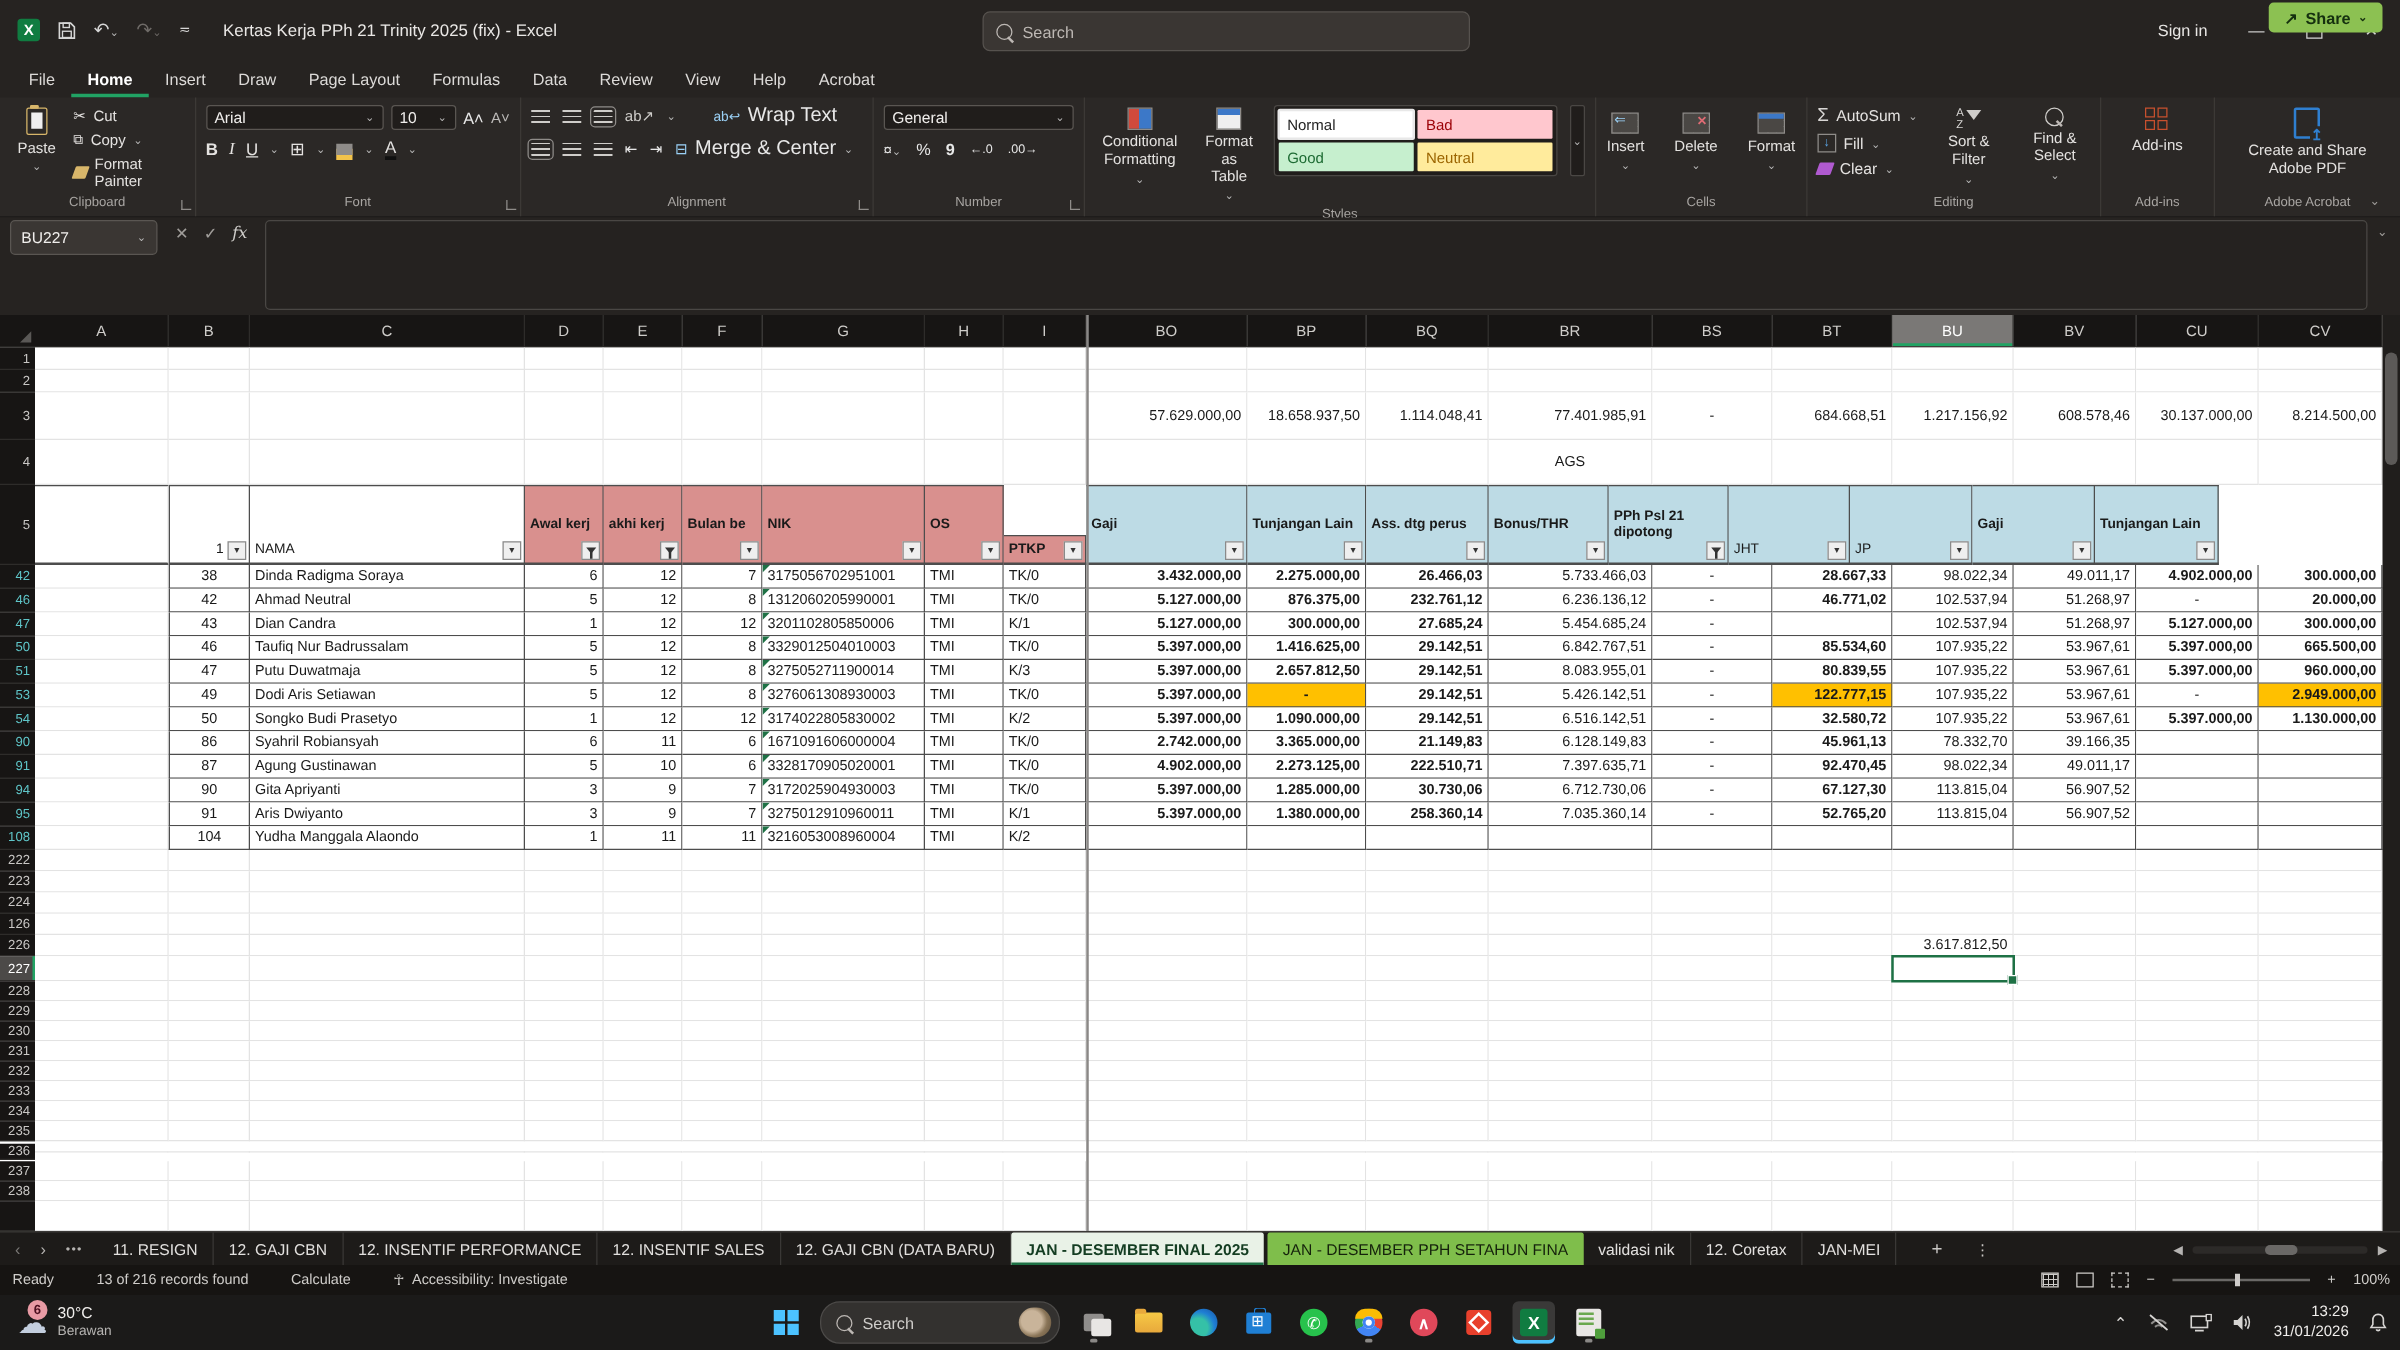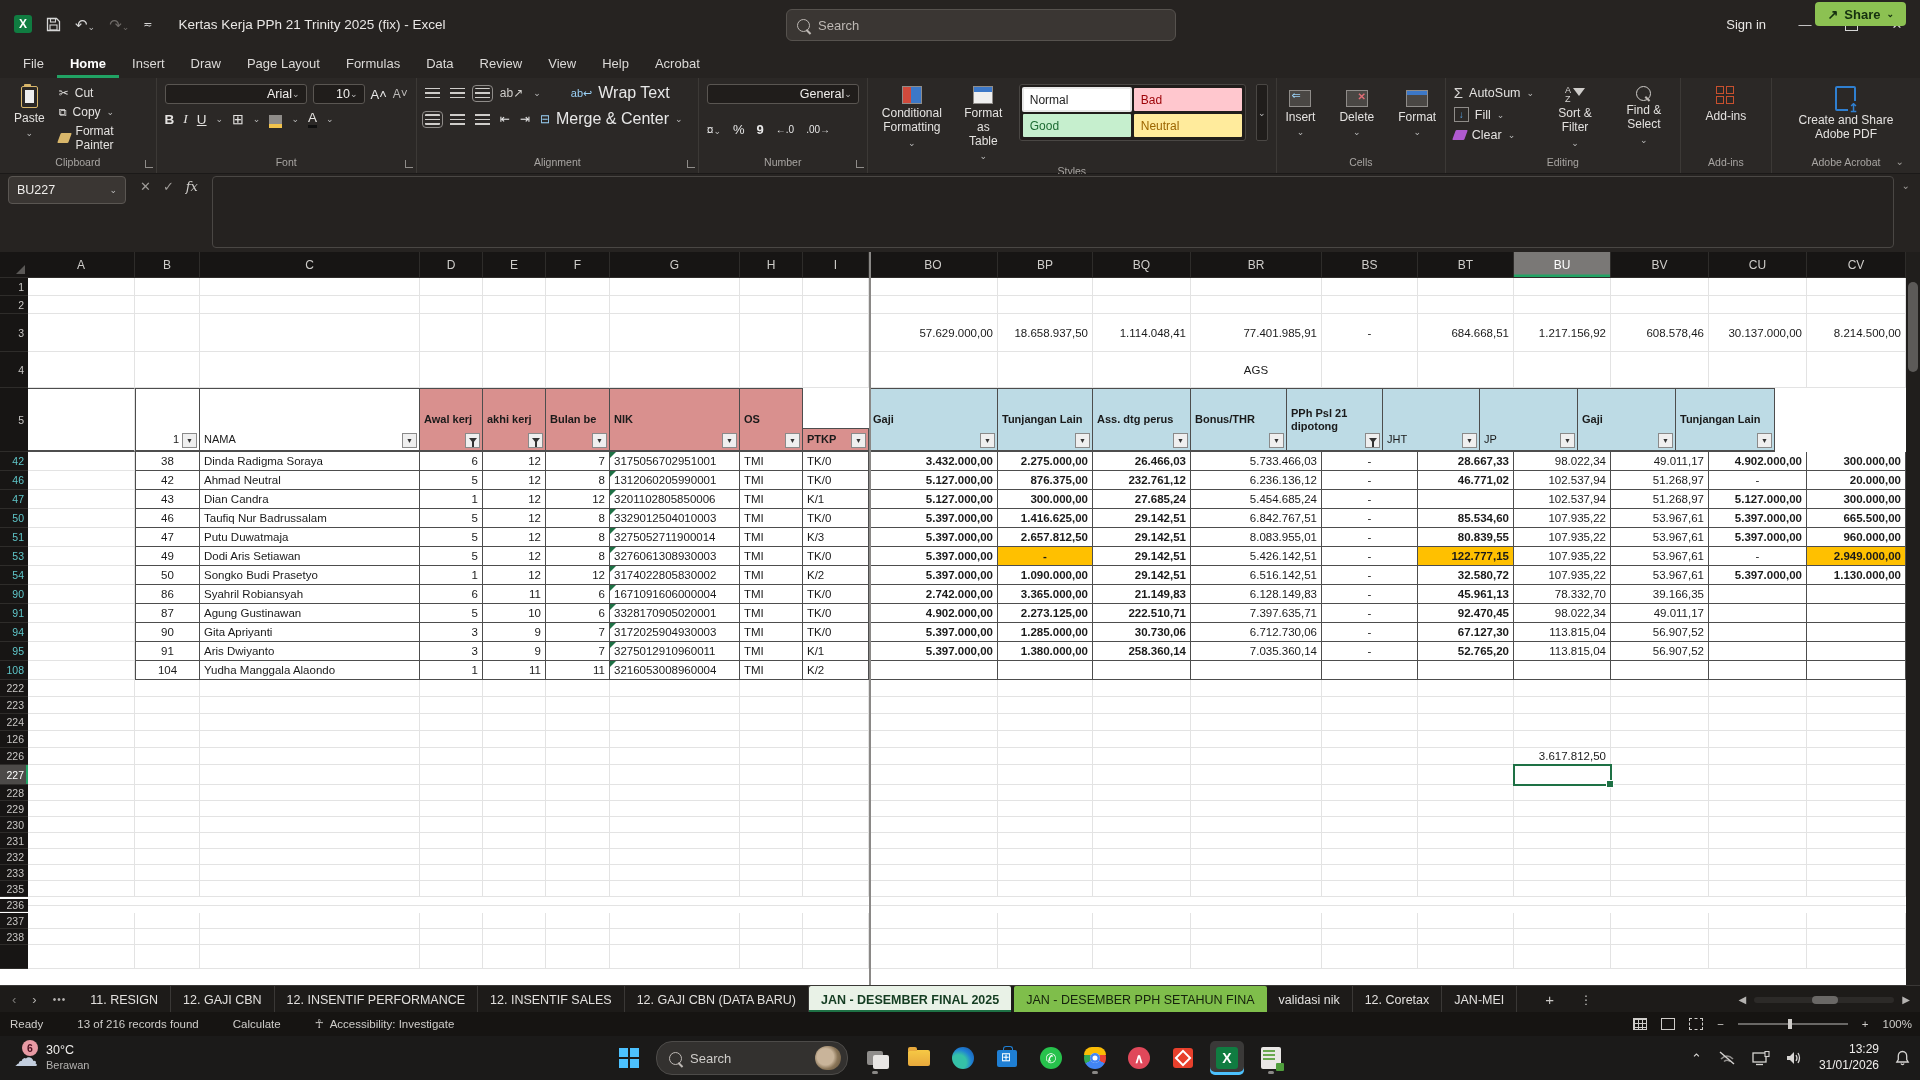--- a/index.html
+++ b/index.html
@@ -30,21 +30,21 @@
   .rgroup{display:flex;flex-direction:column;border-right:1px solid #3c3936;padding:6px 8px 2px;position:relative;}
   .rg-content{flex:1;display:flex;align-items:flex-start;gap:8px;}
   .rg-label{text-align:center;font-size:10.5px;color:#a8a5a2;padding:2px 0 3px;}
   .launcher{position:absolute;right:3px;bottom:5px;width:7px;height:7px;border-left:1.5px solid #8f8c89;border-bottom:1.5px solid #8f8c89;}
   .bigbtn{display:flex;flex-direction:column;align-items:center;gap:3px;font-size:12px;color:#e4e2e0;padding:2px 6px;}
   .stack{display:flex;flex-direction:column;gap:5px;font-size:12px;color:#e4e2e0;}
   .srow{display:flex;align-items:center;gap:6px;}
   .clip-icon{width:15px;height:20px;border:1.5px solid #d8b66a;border-radius:2px;position:relative;background:#2b2826;}
   .clip-icon::before{content:'';position:absolute;left:2px;top:-3px;width:7px;height:3px;background:#d8b66a;border-radius:1px;}
   .clip-icon::after{content:'';position:absolute;left:3px;top:3px;width:9px;height:13px;background:#efefef;}
-  .combo{background:#201d1b;border:1px solid #5a5document6;border:1px solid #5a5652;border-radius:3px;display:flex;align-items:center;justify-content:flex-end;padding:2px 6px;font-size:12.5px;color:#f0eeec;}
+  .combo{background:#201d1b;border:1px solid #5a5document6;border:1px solid #5a5652;border-radius:3px;display:flex;align-items:center;justify-content:space-between;padding:2px 6px;font-size:12.5px;color:#f0eeec;}
   .fontbtns{display:flex;align-items:center;gap:9px;font-size:13.5px;color:#e4e2e0;}
   .lines{width:15px;height:11px;background:repeating-linear-gradient(#cfcdca 0 1.5px,transparent 1.5px 4.5px);}
   .selbox{outline:1px solid #8f8c89;outline-offset:2px;border-radius:1px;}
   .sgal{display:grid;grid-template-columns:108px 108px;grid-auto-rows:23px;gap:3px;padding:3px;background:#201d1b;border:1px solid #4a4744;border-radius:3px;}
   .scell{display:flex;align-items:center;padding:0 7px;font-size:12px;border-radius:1px;}
   .s-normal{background:#fff;color:#222;outline:2px solid #e8e8e8;outline-offset:-1px;}
   .s-bad{background:#ffc7ce;color:#9c0006;}
   .s-good{background:#c6efce;color:#1d6b33;}
   .s-neutral{background:#ffeb9c;color:#9c6500;}
   .galstrip{width:16px;height:55px;background:#201d1b;border:1px solid #4a4744;border-radius:2px;display:flex;align-items:center;justify-content:center;color:#bdbdbd;font-size:9px;}
@@ -297,21 +297,21 @@
               <span>Merge &amp; Center</span>
               <span class="tinycaret">⌄</span>
             </span>
         </div>
       </div>
       <div class="rg-label">Alignment</div>
       <div class="launcher"></div>
     </div>
 
     <div class="rgroup" style="width:160px">
-      <div class="rg-content" style="flex-direction:column;gap:18px">
+      <div class="rg-content" style="flex-direction:column;gap:8px">
         <div class="combo" style="width:138px">
             <span>General</span>
             <span class="tinycaret">⌄</span>
           </div>
         <div class="srow" style="gap:12px;font-size:13px">
           <span style="font-size:12px">¤<span class="tinycaret">⌄</span></span>
           <span>%</span>
           <span style="font-weight:bold">9</span>
           <span style="font-size:10px">←.0</span>
           <span style="font-size:10px">.00→</span>
@@ -1187,20 +1187,42 @@
           <div class="c" style="width: 98px;"></div>
           <div class="c" style="width: 131px;"></div>
           <div class="c" style="width: 96px;"></div>
           <div class="c" style="width: 96px;"></div>
           <div class="c" style="width: 97px;"></div>
           <div class="c" style="width: 98px;"></div>
           <div class="c" style="width: 98px;"></div>
           <div class="c" style="width: 99px;"></div>
         </div>
         <div class="grow" style="height: 16px;">
+          <div class="rowhdr">234</div>
+          <div class="c" style="width: 107px;"></div>
+          <div class="c" style="width: 65px;"></div>
+          <div class="c" style="width: 220px;"></div>
+          <div class="c" style="width: 63px;"></div>
+          <div class="c" style="width: 63px;"></div>
+          <div class="c" style="width: 64px;"></div>
+          <div class="c" style="width: 130px;"></div>
+          <div class="c" style="width: 63px;"></div>
+          <div class="c" style="width: 66px;"></div>
+          <div class="c" style="width: 129px;"></div>
+          <div class="c" style="width: 95px;"></div>
+          <div class="c" style="width: 98px;"></div>
+          <div class="c" style="width: 131px;"></div>
+          <div class="c" style="width: 96px;"></div>
+          <div class="c" style="width: 96px;"></div>
+          <div class="c" style="width: 97px;"></div>
+          <div class="c" style="width: 98px;"></div>
+          <div class="c" style="width: 98px;"></div>
+          <div class="c" style="width: 99px;"></div>
+        </div>
+        <div class="grow" style="height: 16px;">
           <div class="rowhdr">235</div>
           <div class="c" style="width: 107px;"></div>
           <div class="c" style="width: 65px;"></div>
           <div class="c" style="width: 220px;"></div>
           <div class="c" style="width: 63px;"></div>
           <div class="c" style="width: 63px;"></div>
           <div class="c" style="width: 64px;"></div>
           <div class="c" style="width: 130px;"></div>
           <div class="c" style="width: 63px;"></div>
           <div class="c" style="width: 66px;"></div>

